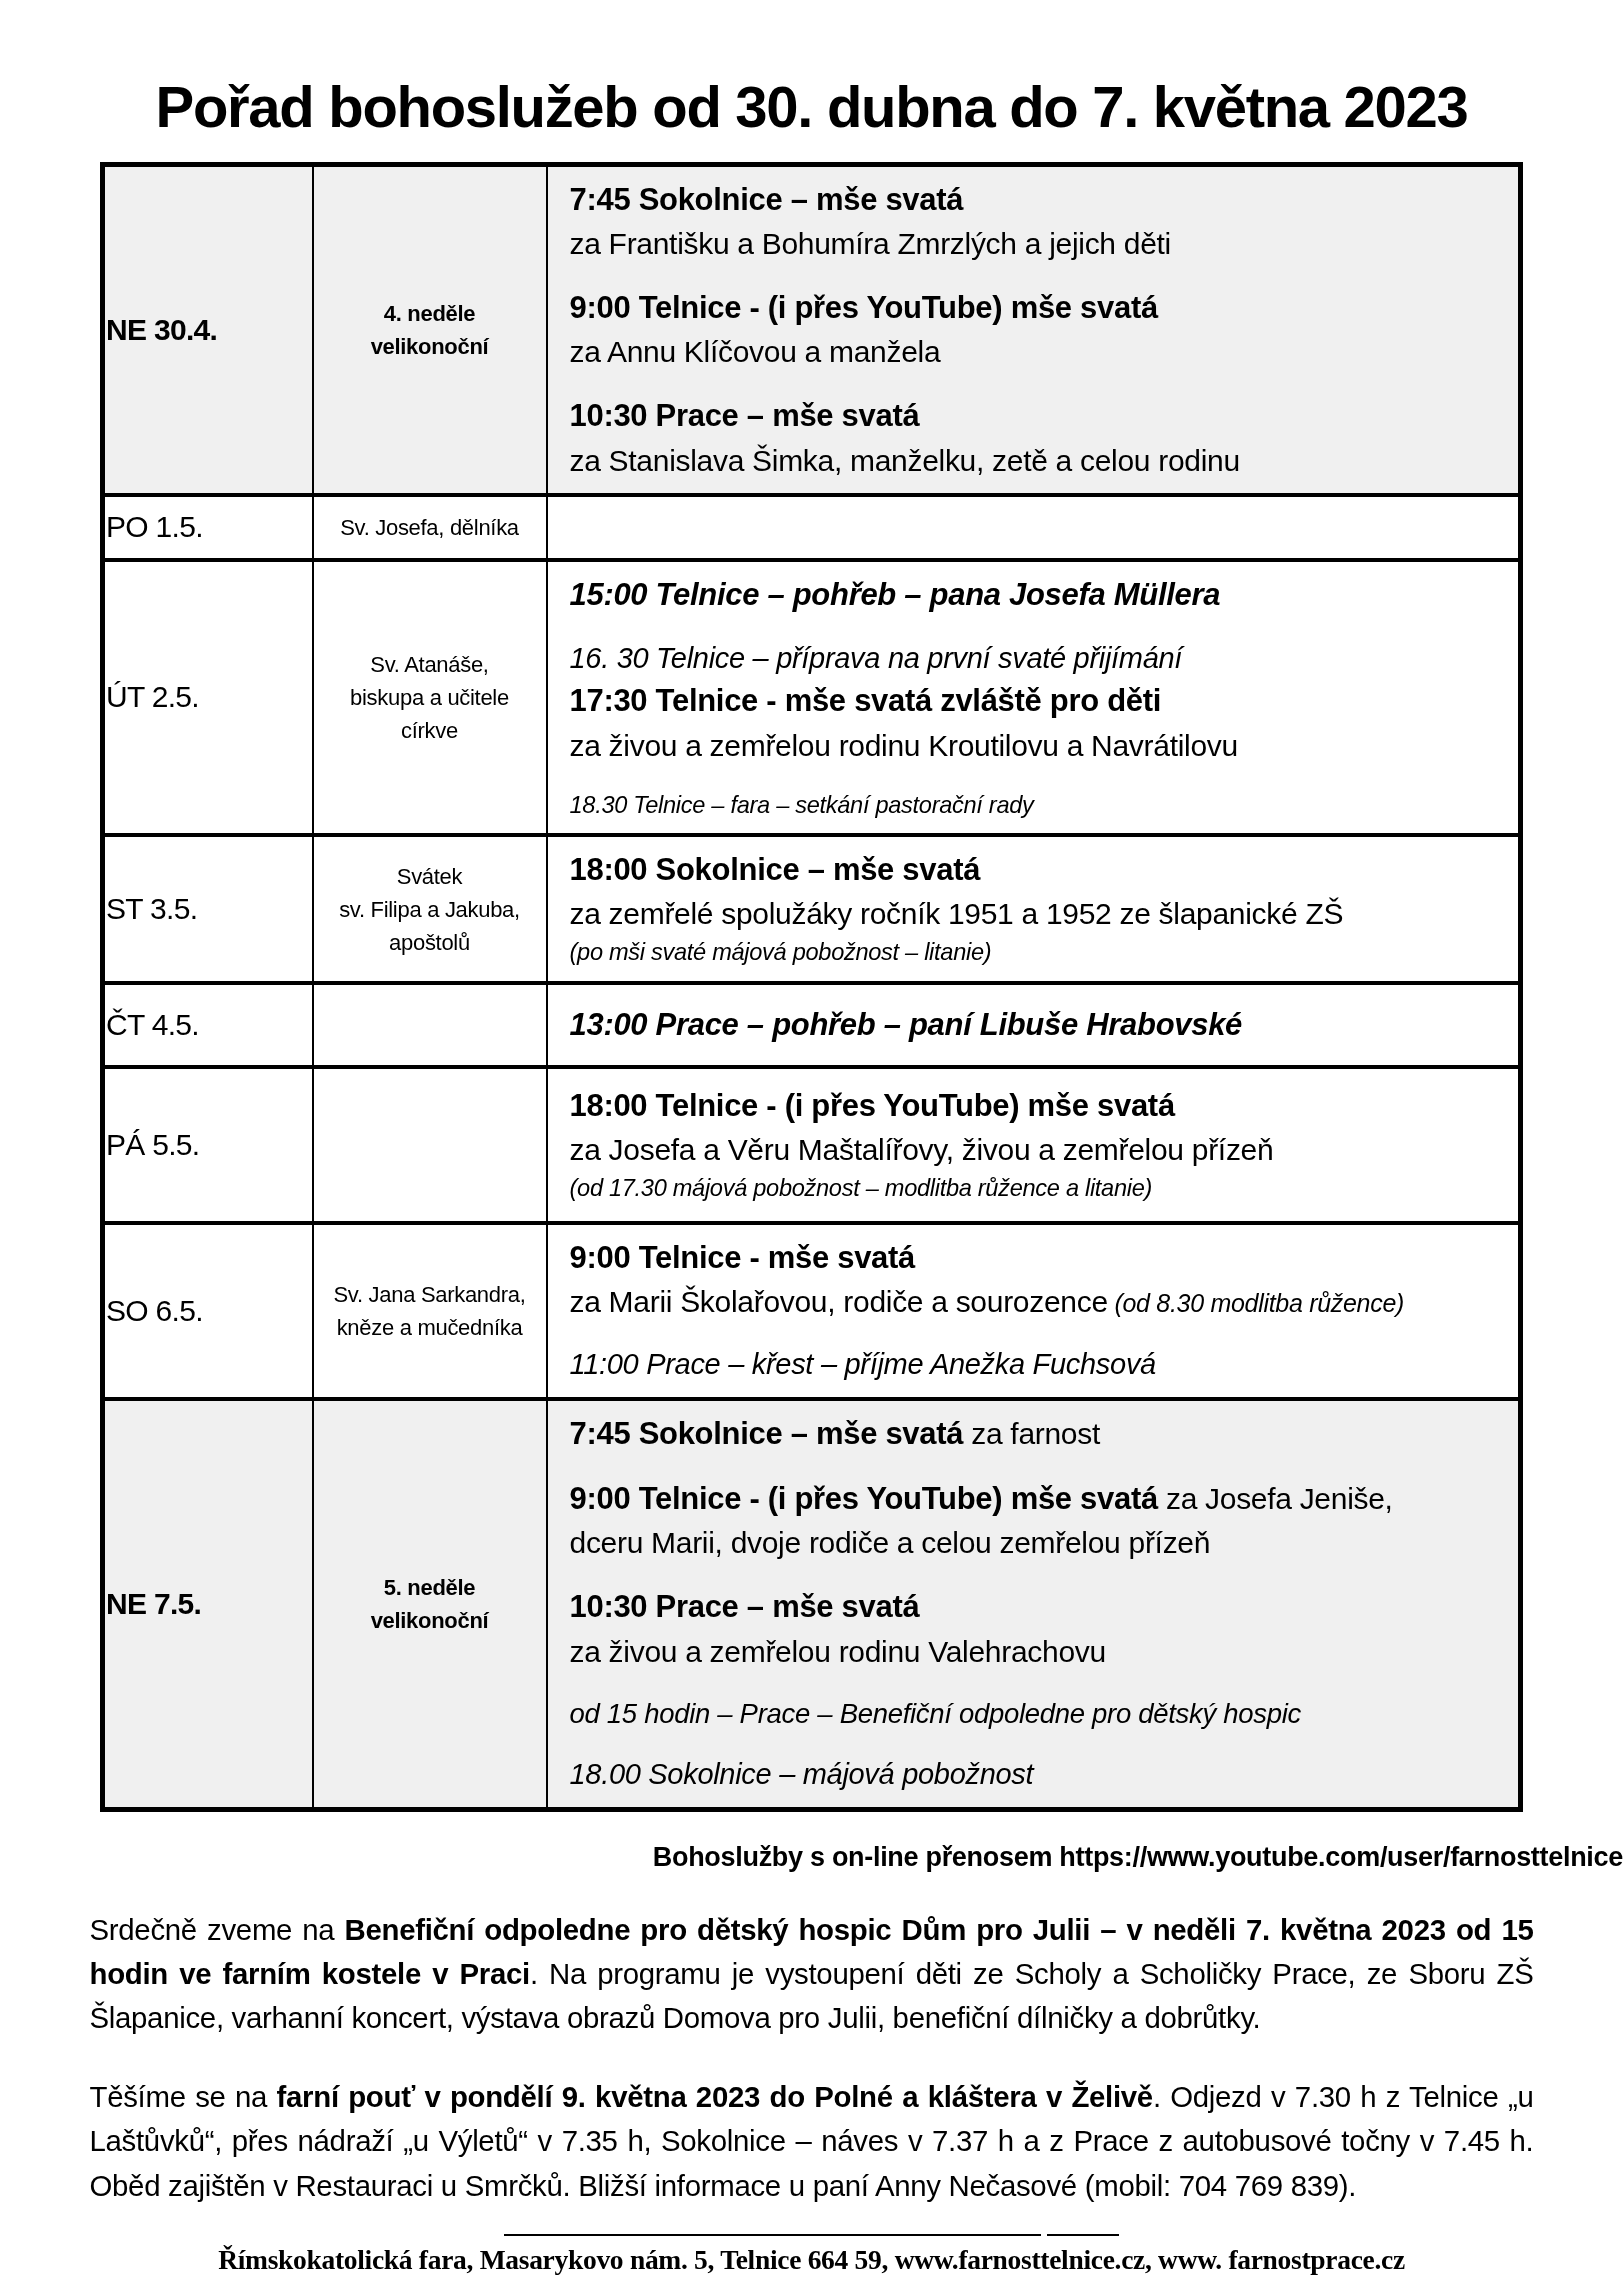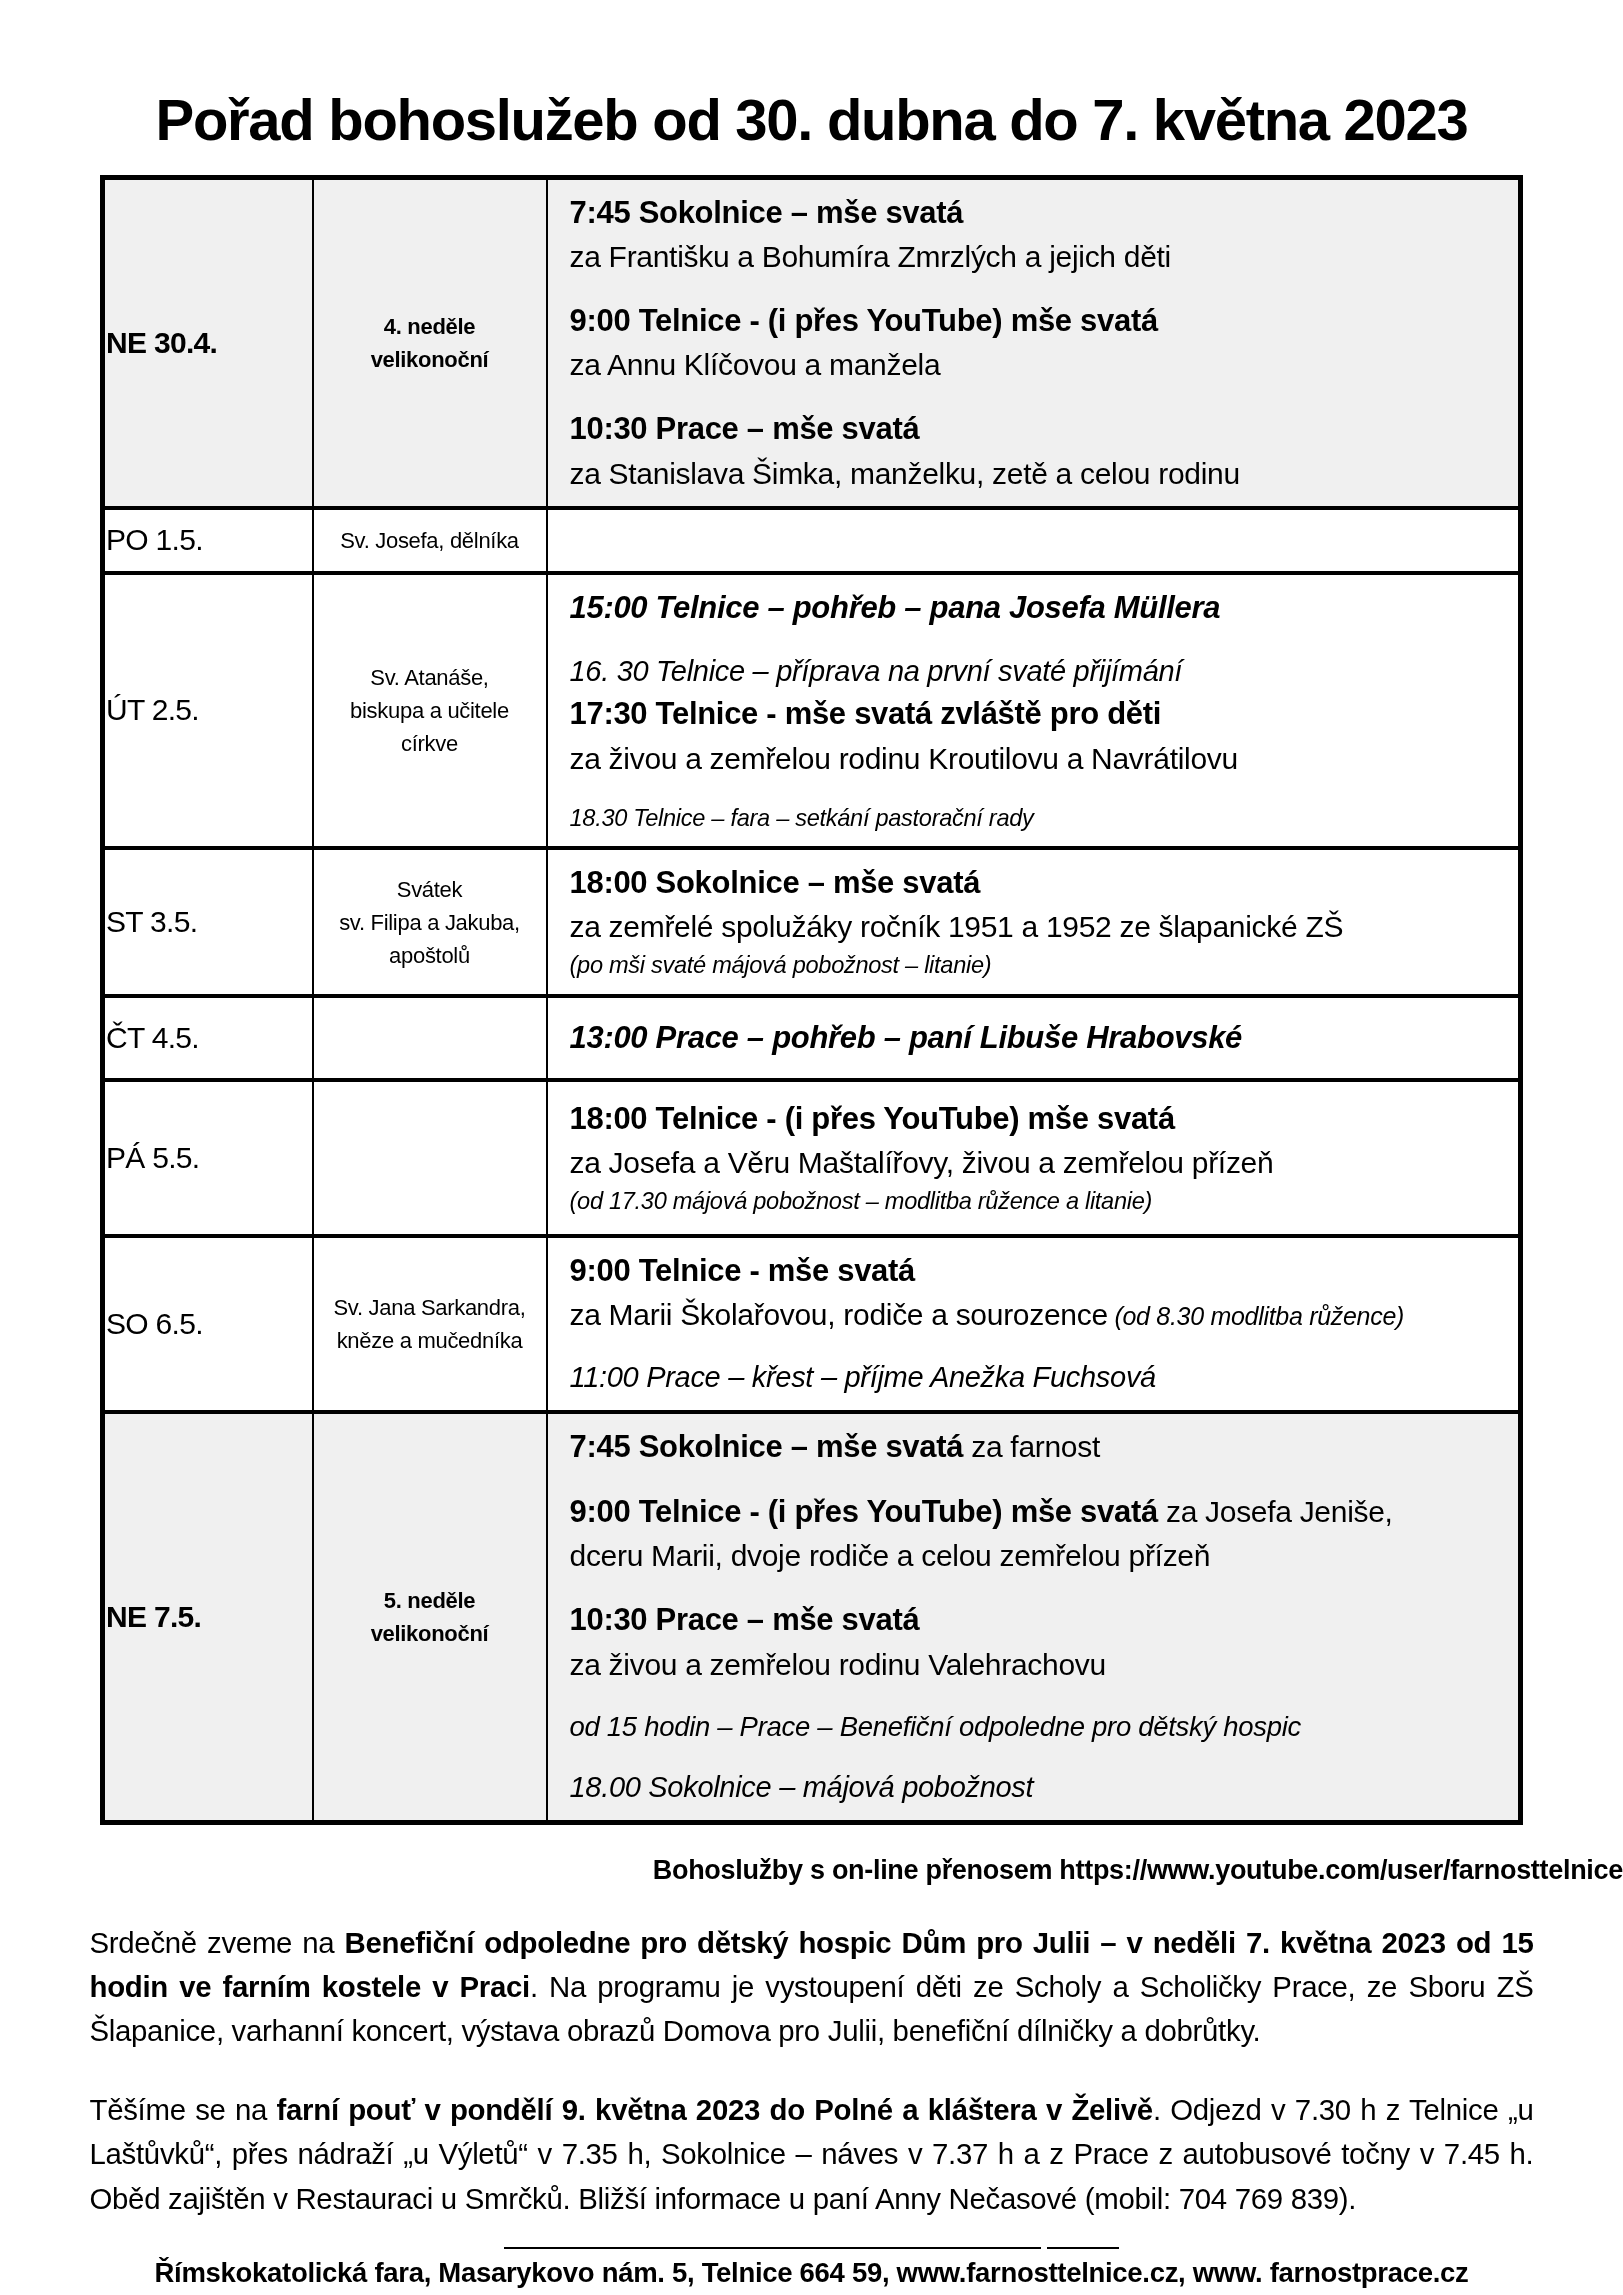--- a/index.html
+++ b/index.html
@@ -3,21 +3,21 @@
 <meta charset="utf-8">
 <style>
   html,body{margin:0;padding:0;background:#ffffff;}
   .page{
     width:1623px;height:2295px;background:#ffffff;color:#000;
     font-family:"Liberation Sans","DejaVu Sans",sans-serif;
     overflow:hidden;position:relative;
   }
   .title{
     text-align:center;font-weight:700;font-size:58px;letter-spacing:-1.3px;
-    padding-top:71px;margin:15px;
+    padding-top:71px;margin:2px;
   }
   table.tbl{
     border-collapse:collapse;table-layout:fixed;width:1417px;
     margin:22px auto 0 auto;border:5.2px solid #000;
   }
   table.tbl td{
     border-left:2px solid #000;border-right:2px solid #000;
     border-top:4.6px solid #000;border-bottom:4.6px solid #000;
     vertical-align:middle;background:#fff;
   }
@@ -51,21 +51,21 @@
   }
   .para{
     width:1444px;margin:35px auto 0 auto;text-align:justify;
     font-size:29.4px;line-height:1.5;letter-spacing:-0.3px;
   }
   .para b{letter-spacing:-0.3px;}
   .footer{margin-top:26px;text-align:center;}
   .footer-divider{height:2px;margin:0 auto;display:flex;justify-content:center;gap:6.5px;}
   .footer-divider .seg1{width:537px;border-top:2px solid #000;}
   .footer-divider .seg2{width:72px;border-top:2px solid #000;}
-  .f1{font-weight:700;font-size:27.5px;margin:7.9px 0 0 0;letter-spacing:-0.3px;}
+  .f1{font-weight:700;font-size:27.5px;margin:7.9px 0 0 0;letter-spacing:-0.3px;font-family:Liberation Serif, serif;}
 </style>
 </head>
 <body>
 
 <div class="page">
 
   <h1 class="title">Pořad bohoslužeb od 30. dubna do 7. května 2023</h1>
 
   <table class="tbl">
     <colgroup>

